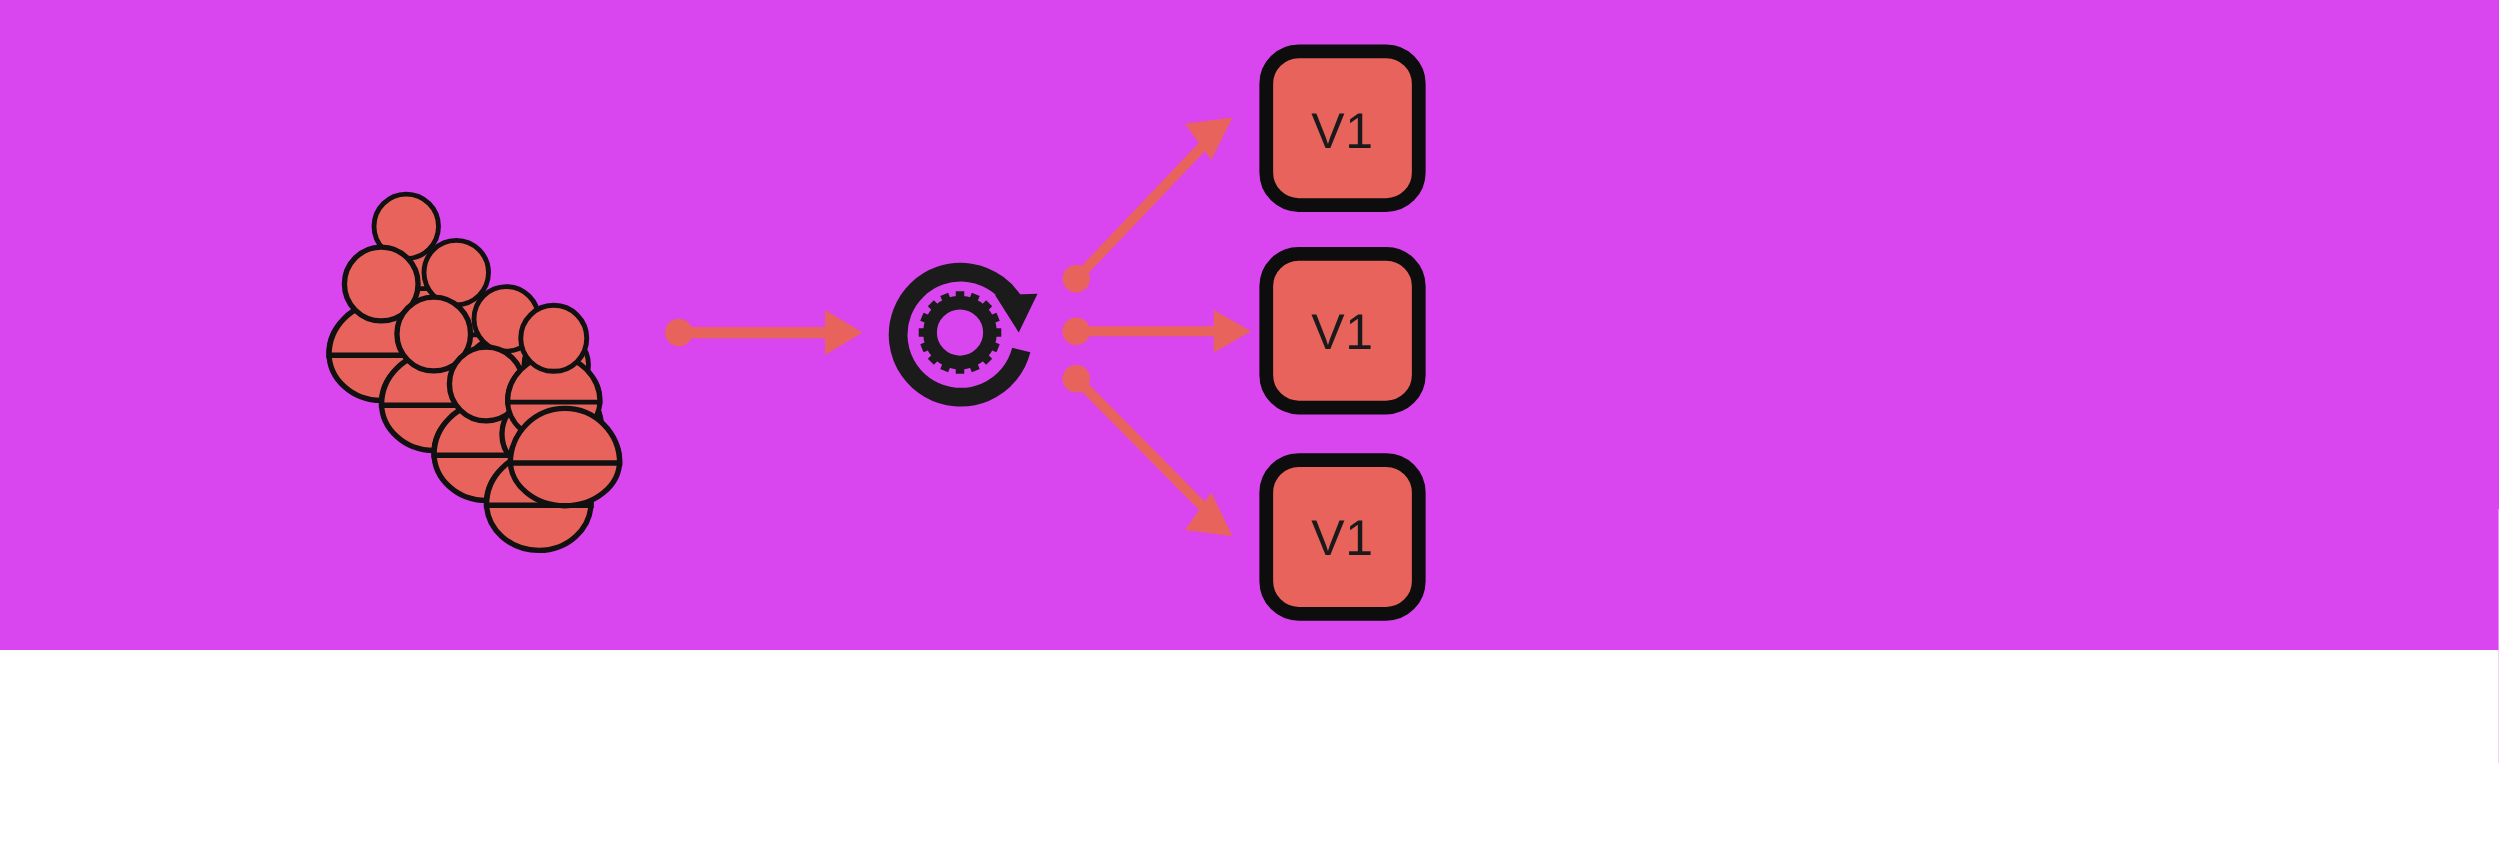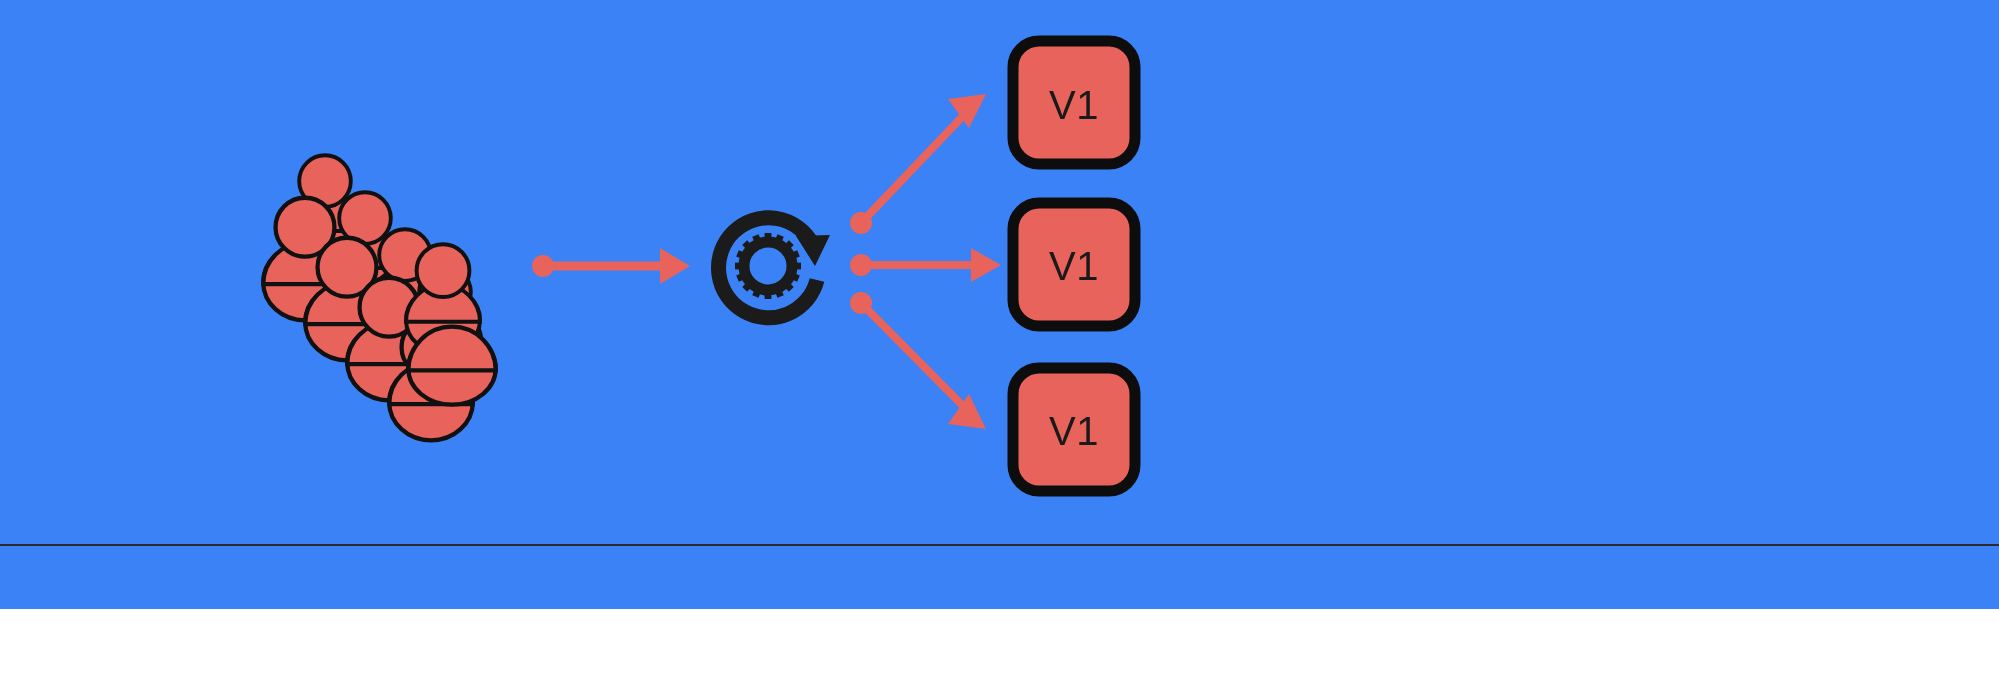--- a/index.html
+++ b/index.html
@@ -6,22 +6,22 @@
     margin: 0;
     padding: 0;
     background: #ffffff;
   }
   body {
     font-family: "Liberation Sans", sans-serif;
   }
   #canvas {
     position: relative;
     width: 1999px;
-    height: 609px;
-    background: #3b82f6;
+    height: 520px;
+    background: #d946ef;
     overflow: hidden;
   }
   #scene {
     position: absolute;
     left: 0;
     top: 0;
     width: 1999px;
     height: 691px;
   }
   .box-label {

